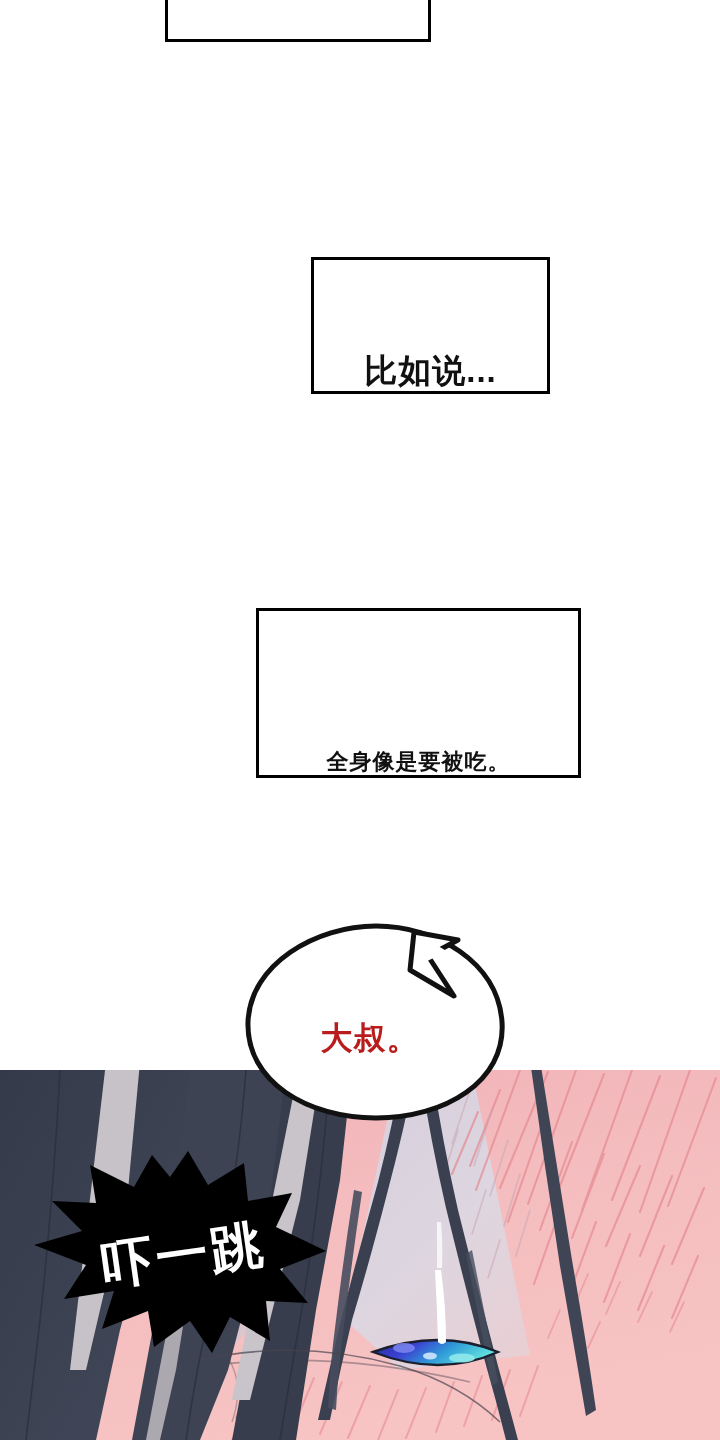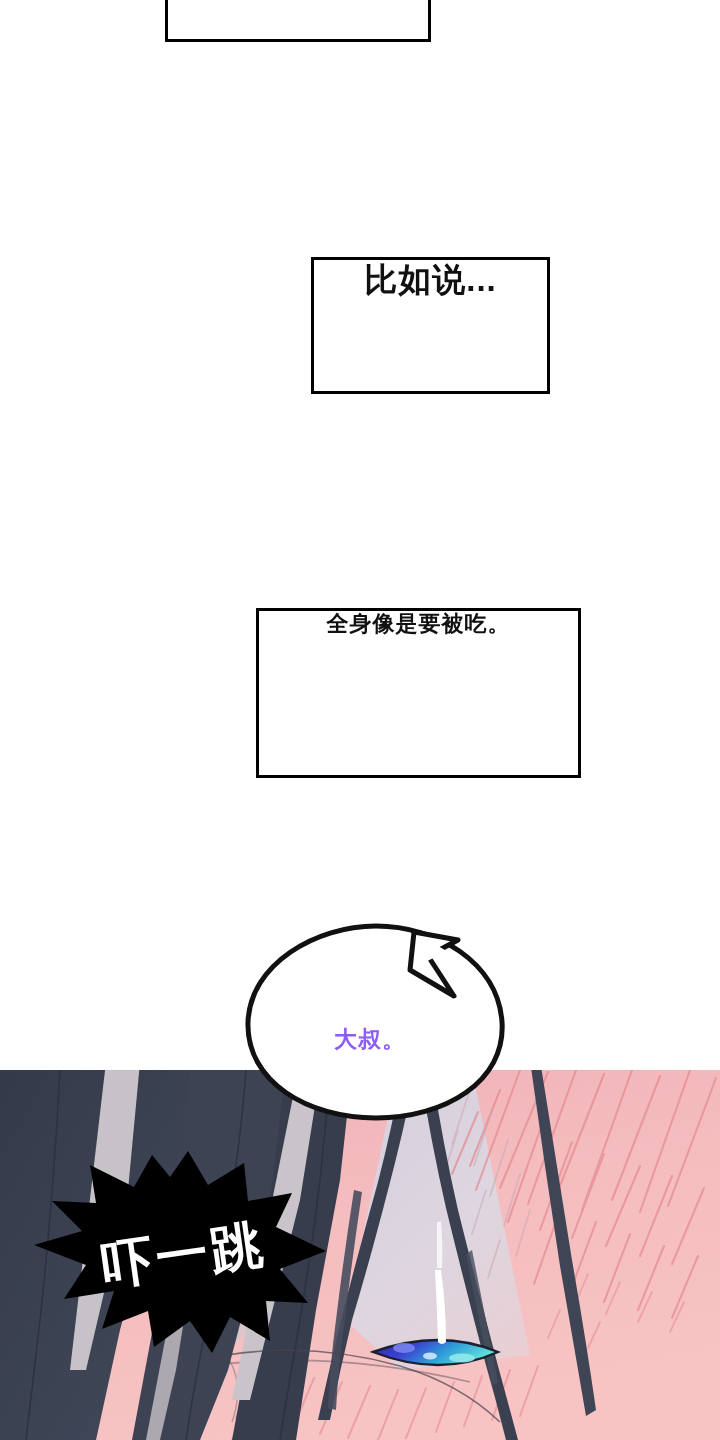--- a/index.html
+++ b/index.html
@@ -18,21 +18,21 @@
     overflow: hidden;
   }
 
   
   .caption-box {
     position: absolute;
     box-sizing: border-box;
     background: #ffffff;
     border: 3px solid #000000;
     display: flex;
-    align-items: flex-start;
+    align-items: flex-end;
     justify-content: center;
   }
   .caption-text {
     font-weight: 700;
     color: #111111;
     letter-spacing: 1px;
     white-space: nowrap;
     line-height: 1.2;
   }
 
@@ -83,23 +83,23 @@
     position: absolute;
     left: 0;
     top: 0;
     width: 272px;
     height: 210px;
     display: flex;
     align-items: center;
     justify-content: center;
   }
   #bubble-text span {
-    font-size: 23px;
+    font-size: 32px;
     font-weight: 700;
-    color: #8b5cf6;
+    color: #b91c1c;
     letter-spacing: 1px;
     transform: translate(-6px, 16px);
     white-space: nowrap;
   }
 
   
   #sfx-burst {
     position: absolute;
     left: 30px;
     top: 1145px;

